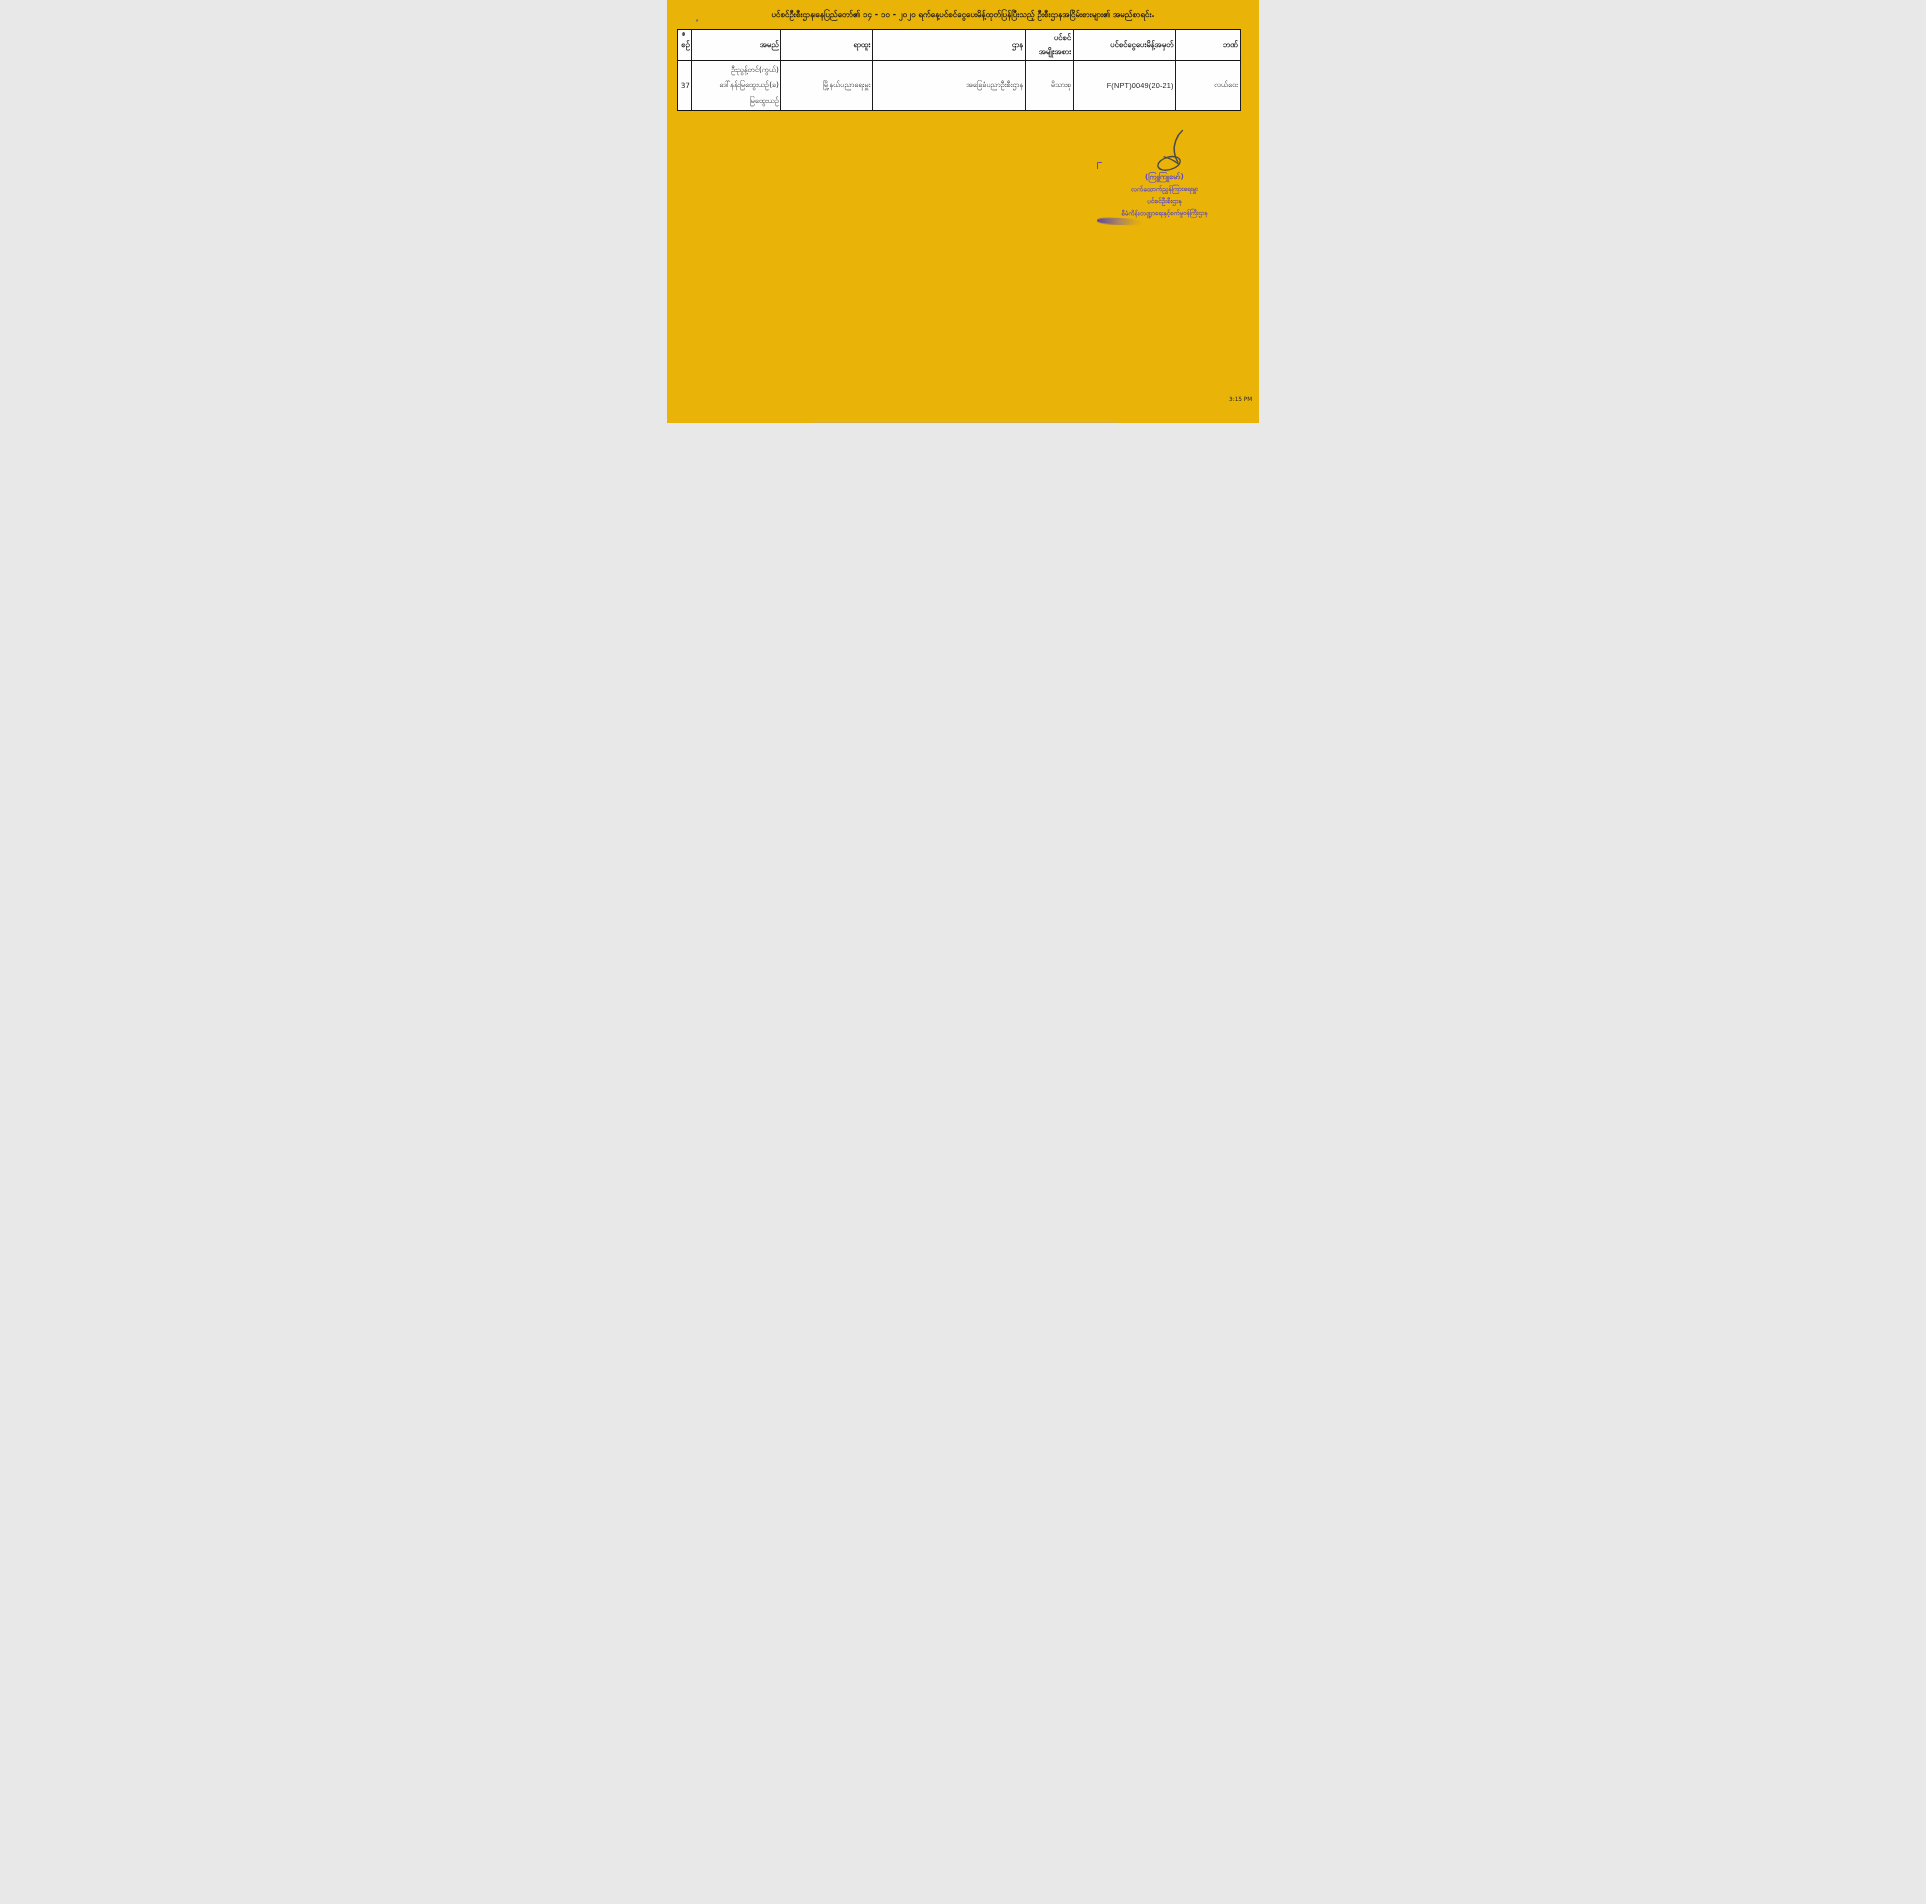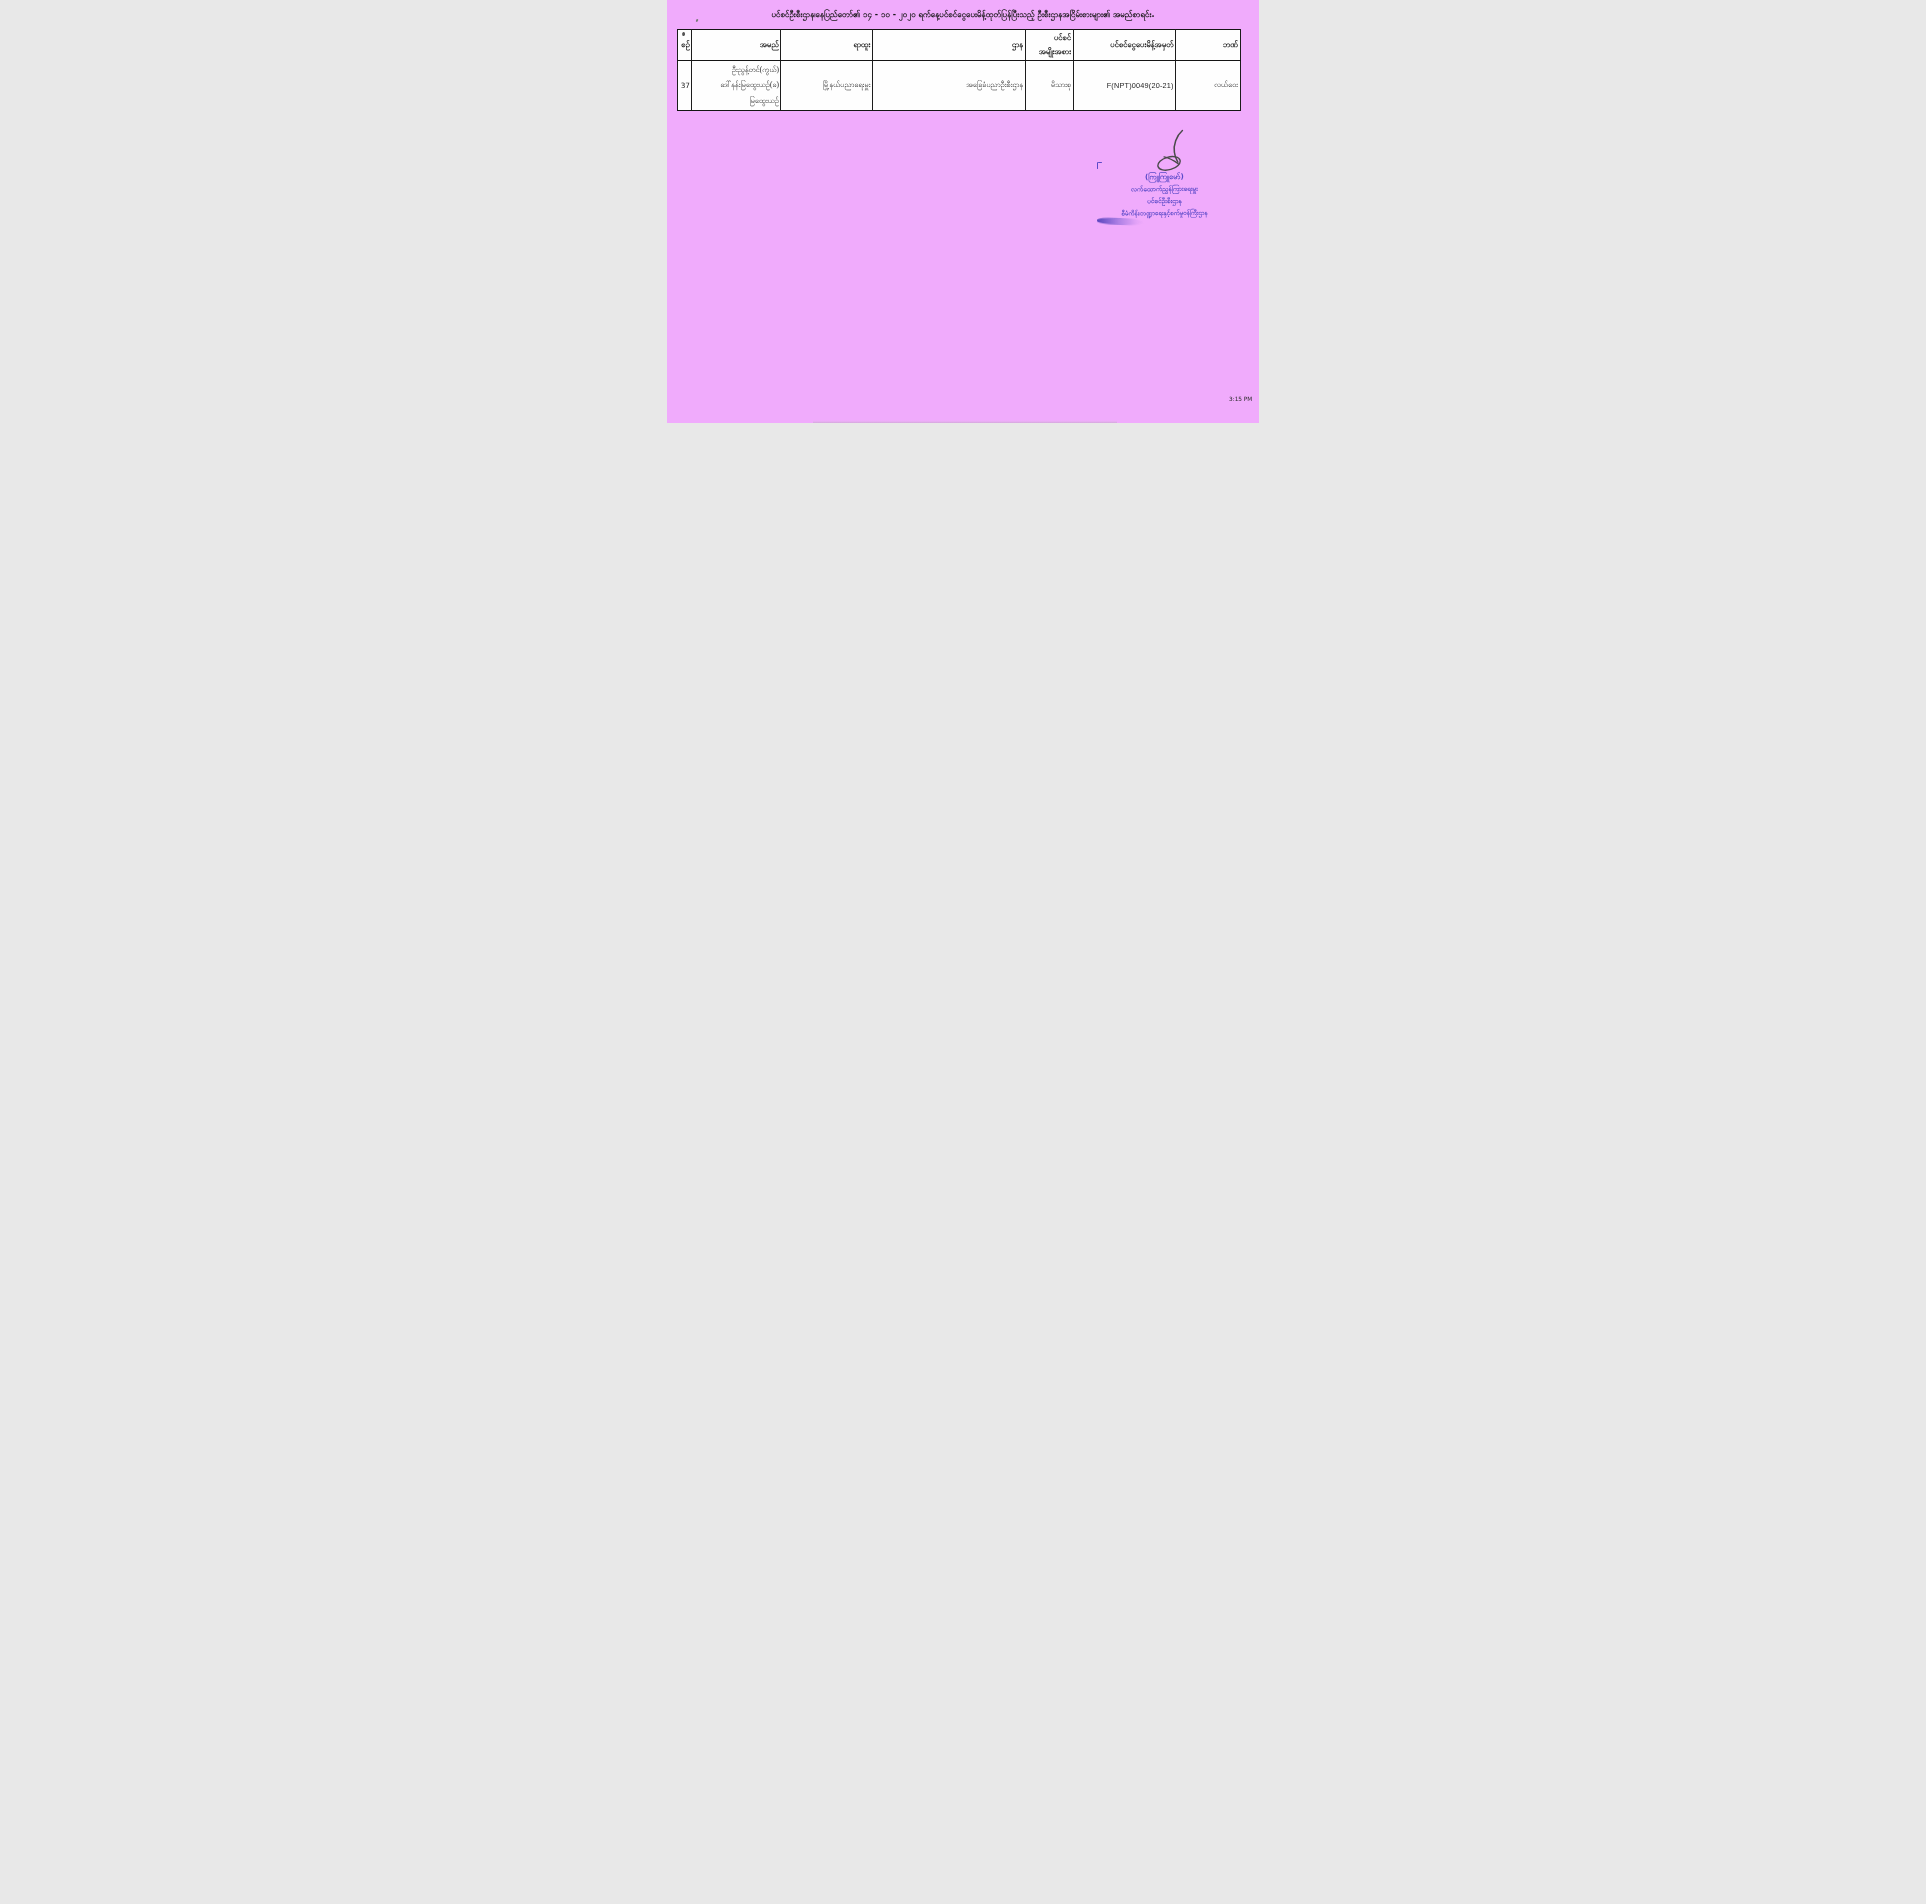--- a/index.html
+++ b/index.html
@@ -5,21 +5,21 @@
   html, body {
     margin: 0;
     padding: 0;
     background: #e8e8e8;
   }
   .page {
     position: relative;
     width: 592px;
     height: 423px;
     margin: 0 auto;
-    background: #f0abfc;
+    background: #eab308;
     overflow: hidden;
     font-family: "DejaVu Sans", "Liberation Sans", sans-serif;
     color: #1b1b1b;
   }
 
   
   .doc-title {
     position: absolute;
     top: 8.5px;
     left: 23px;
@@ -80,21 +80,20 @@
     height: 3.5px;
     background: #555;
     border-radius: 70% 45% 60% 30%;
     transform: rotate(-14deg);
   }
   .cell-name {
     text-align: right;
     padding-left: 3.1px !important;
     line-height: 15.4px;
     font-size: 7.3px;
-    font-family: Liberation Serif, serif;
   }
   .two-line-head { line-height: 14px; }
   .order-no { font-family: Liberation Sans, sans-serif; letter-spacing: 0.2px; }
 
   
   .signature {
     position: absolute;
     left: 484px;
     top: 129px;
     width: 46px;

